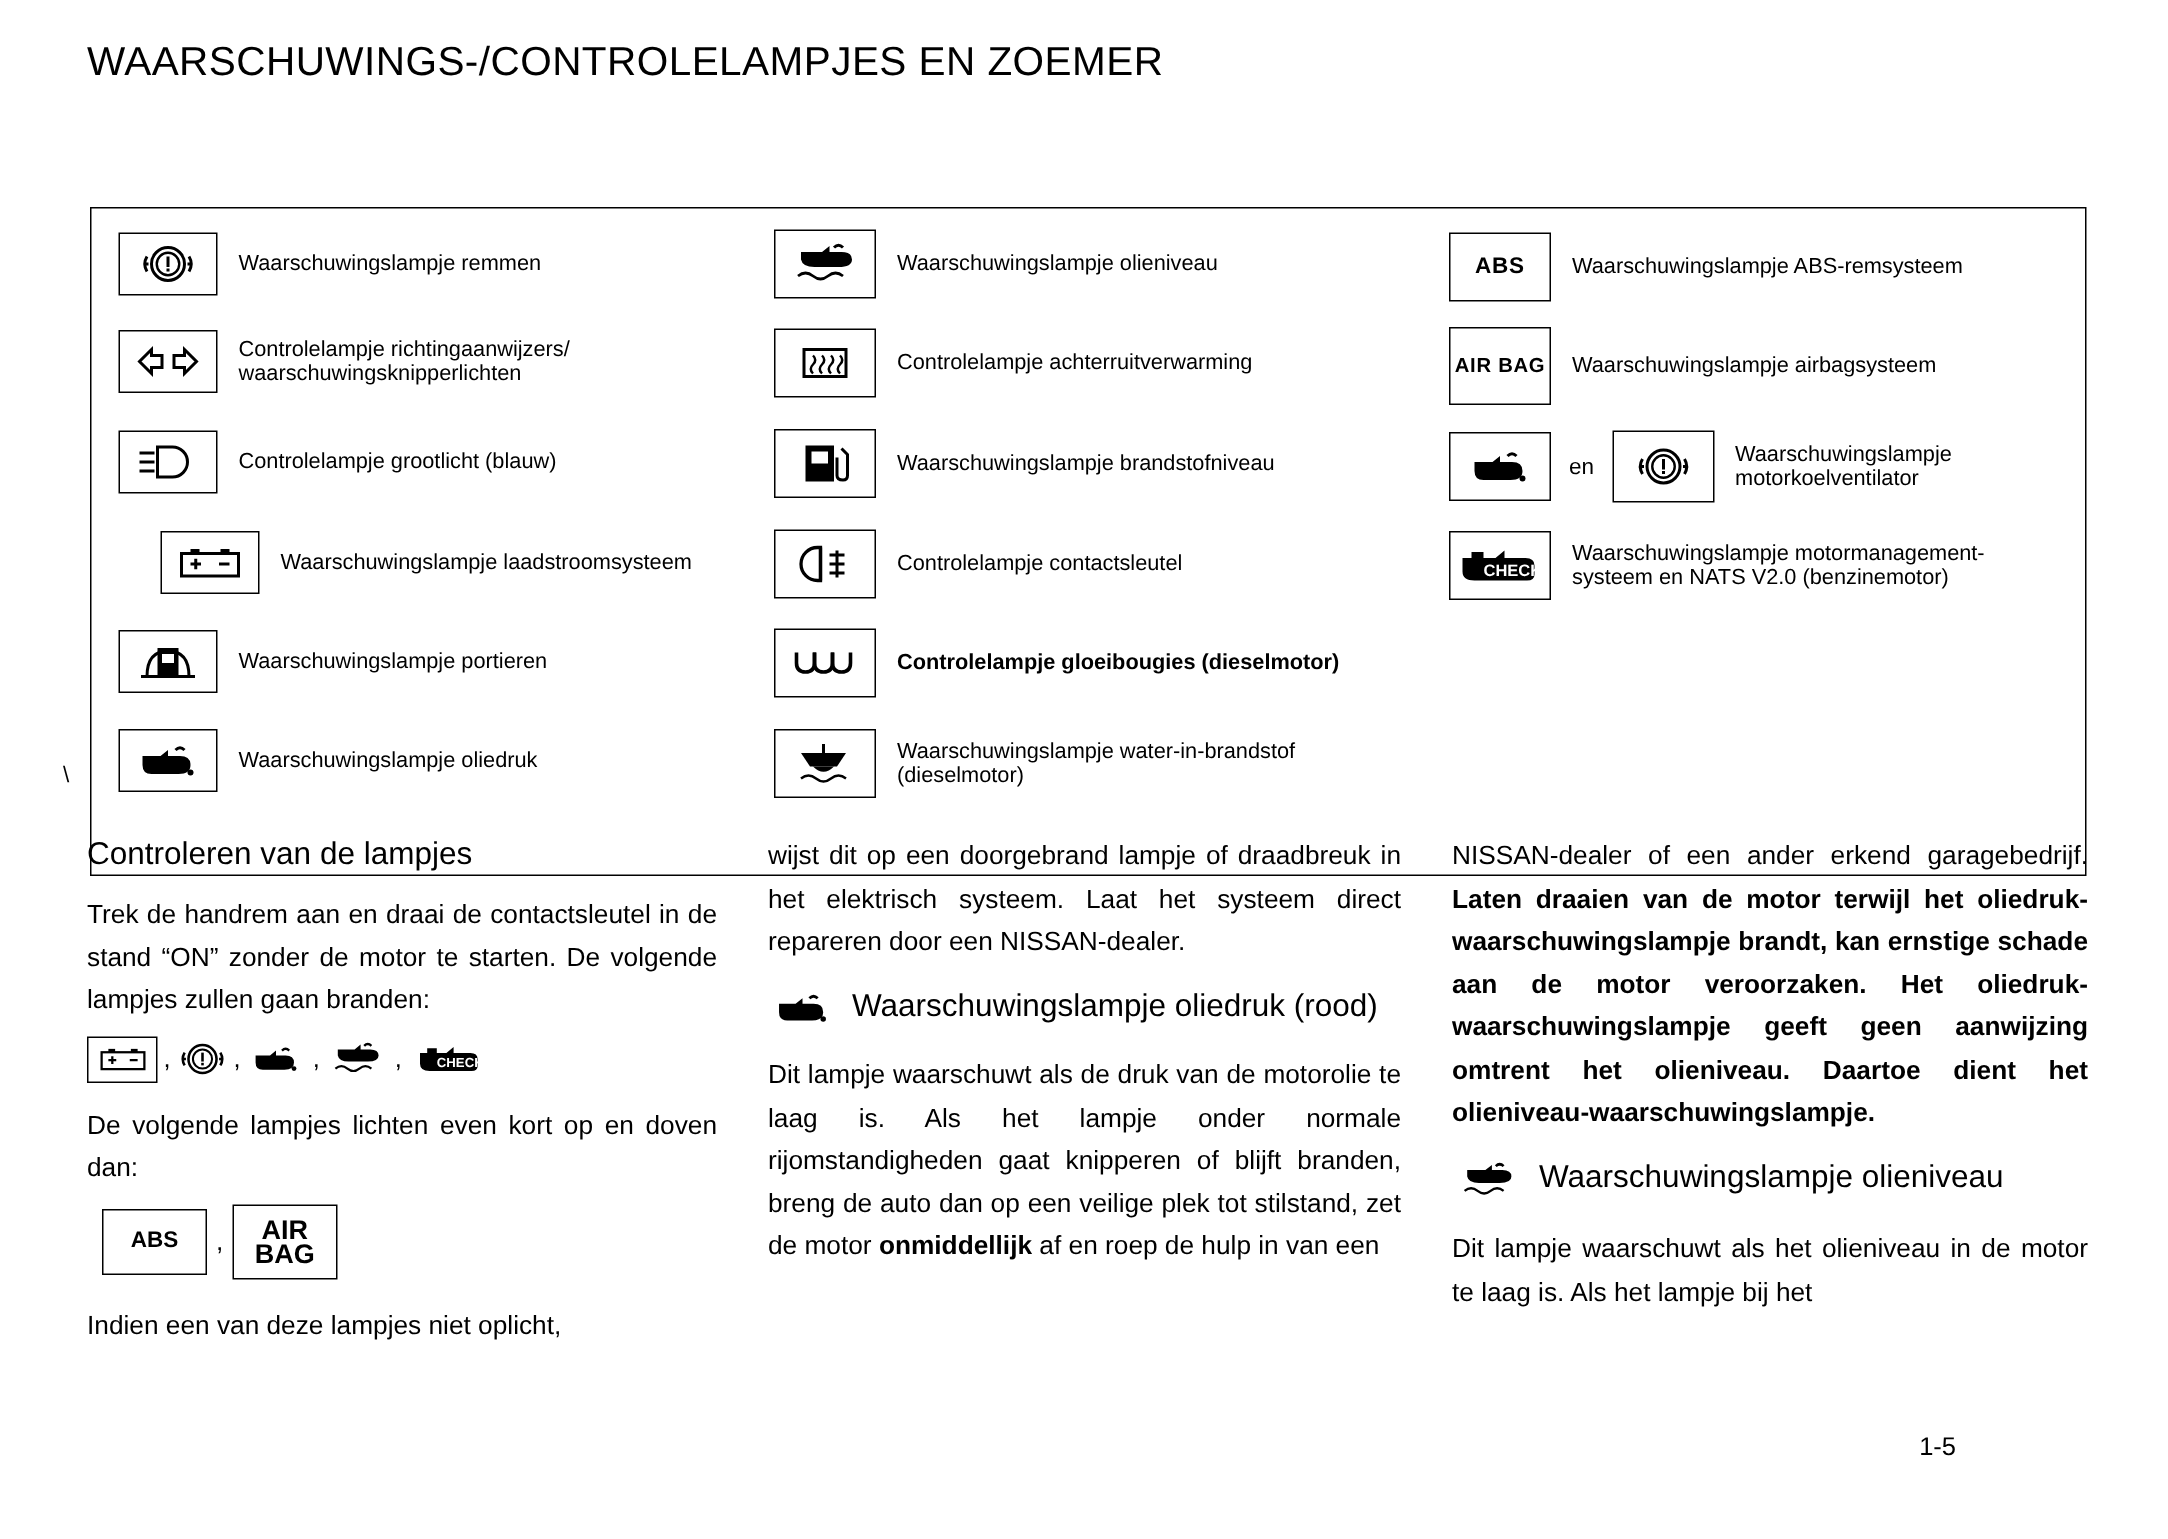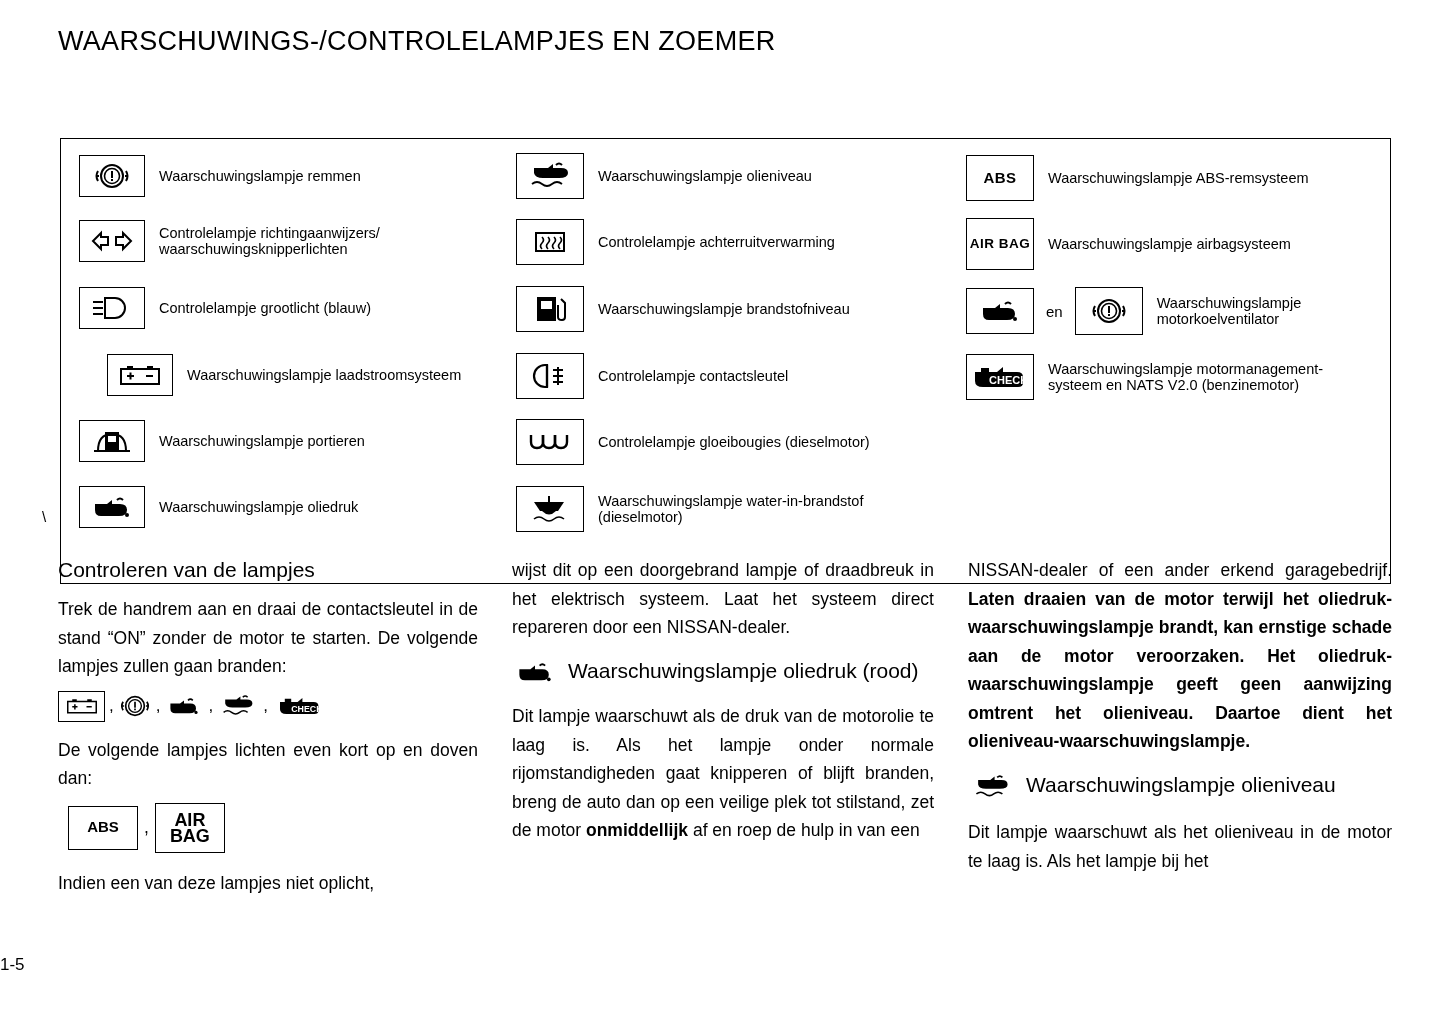--- a/index.html
+++ b/index.html
@@ -152,21 +152,21 @@
     font-size: 21px;
     line-height: 30px;
   }
   .head-icon { margin-top: 4px; flex: none; }
 
   .footer {
     position: absolute;
     left: 0;
     top: 955px;
     width: 1304px;
-    text-align: left;
+    text-align: right;
     font-size: 17px;
   }
   .tick {
     position: absolute;
     left: 42px;
     top: 508px;
     font-size: 15px;
     color: #000;
   }
 </style>
@@ -297,21 +297,21 @@
           <svg width="46" height="30" viewBox="0 0 46 30">
             <path d="M20 4 h-2 a11 11 0 0 0 0 22 h2 Z" fill="none" stroke="#000" stroke-width="2.2"></path>
             <path d="M20 4 v22" stroke="#000" stroke-width="2.2"></path>
             <path d="M26 9 h10 M26 15 h10 M26 21 h10" stroke="#000" stroke-width="2"></path>
             <path d="M31 6 v18" stroke="#000" stroke-width="2"></path>
           </svg>
         </div>
         <div class="legend-label">Controlelampje contactsleutel</div>
       </div>
 
-      <div class="legend-row" style="top:280px;">
+      <div class="legend-row" style="top:280px;font-weight:bold;">
         <div class="sym sym-68">
           <svg width="52" height="26" viewBox="0 0 52 26">
             <path d="M7 6 v7 q0 6 6 6 q6 0 6 -6 v-7" fill="none" stroke="#000" stroke-width="2.4"></path>
             <path d="M19 6 v7 q0 6 6 6 q6 0 6 -6 v-7" fill="none" stroke="#000" stroke-width="2.4"></path>
             <path d="M31 6 v7 q0 6 6 6 q6 0 6 -6 v-7" fill="none" stroke="#000" stroke-width="2.4"></path>
           </svg>
         </div>
         <div class="legend-label">Controlelampje gloeibougies (dieselmotor)</div>
       </div>
 

